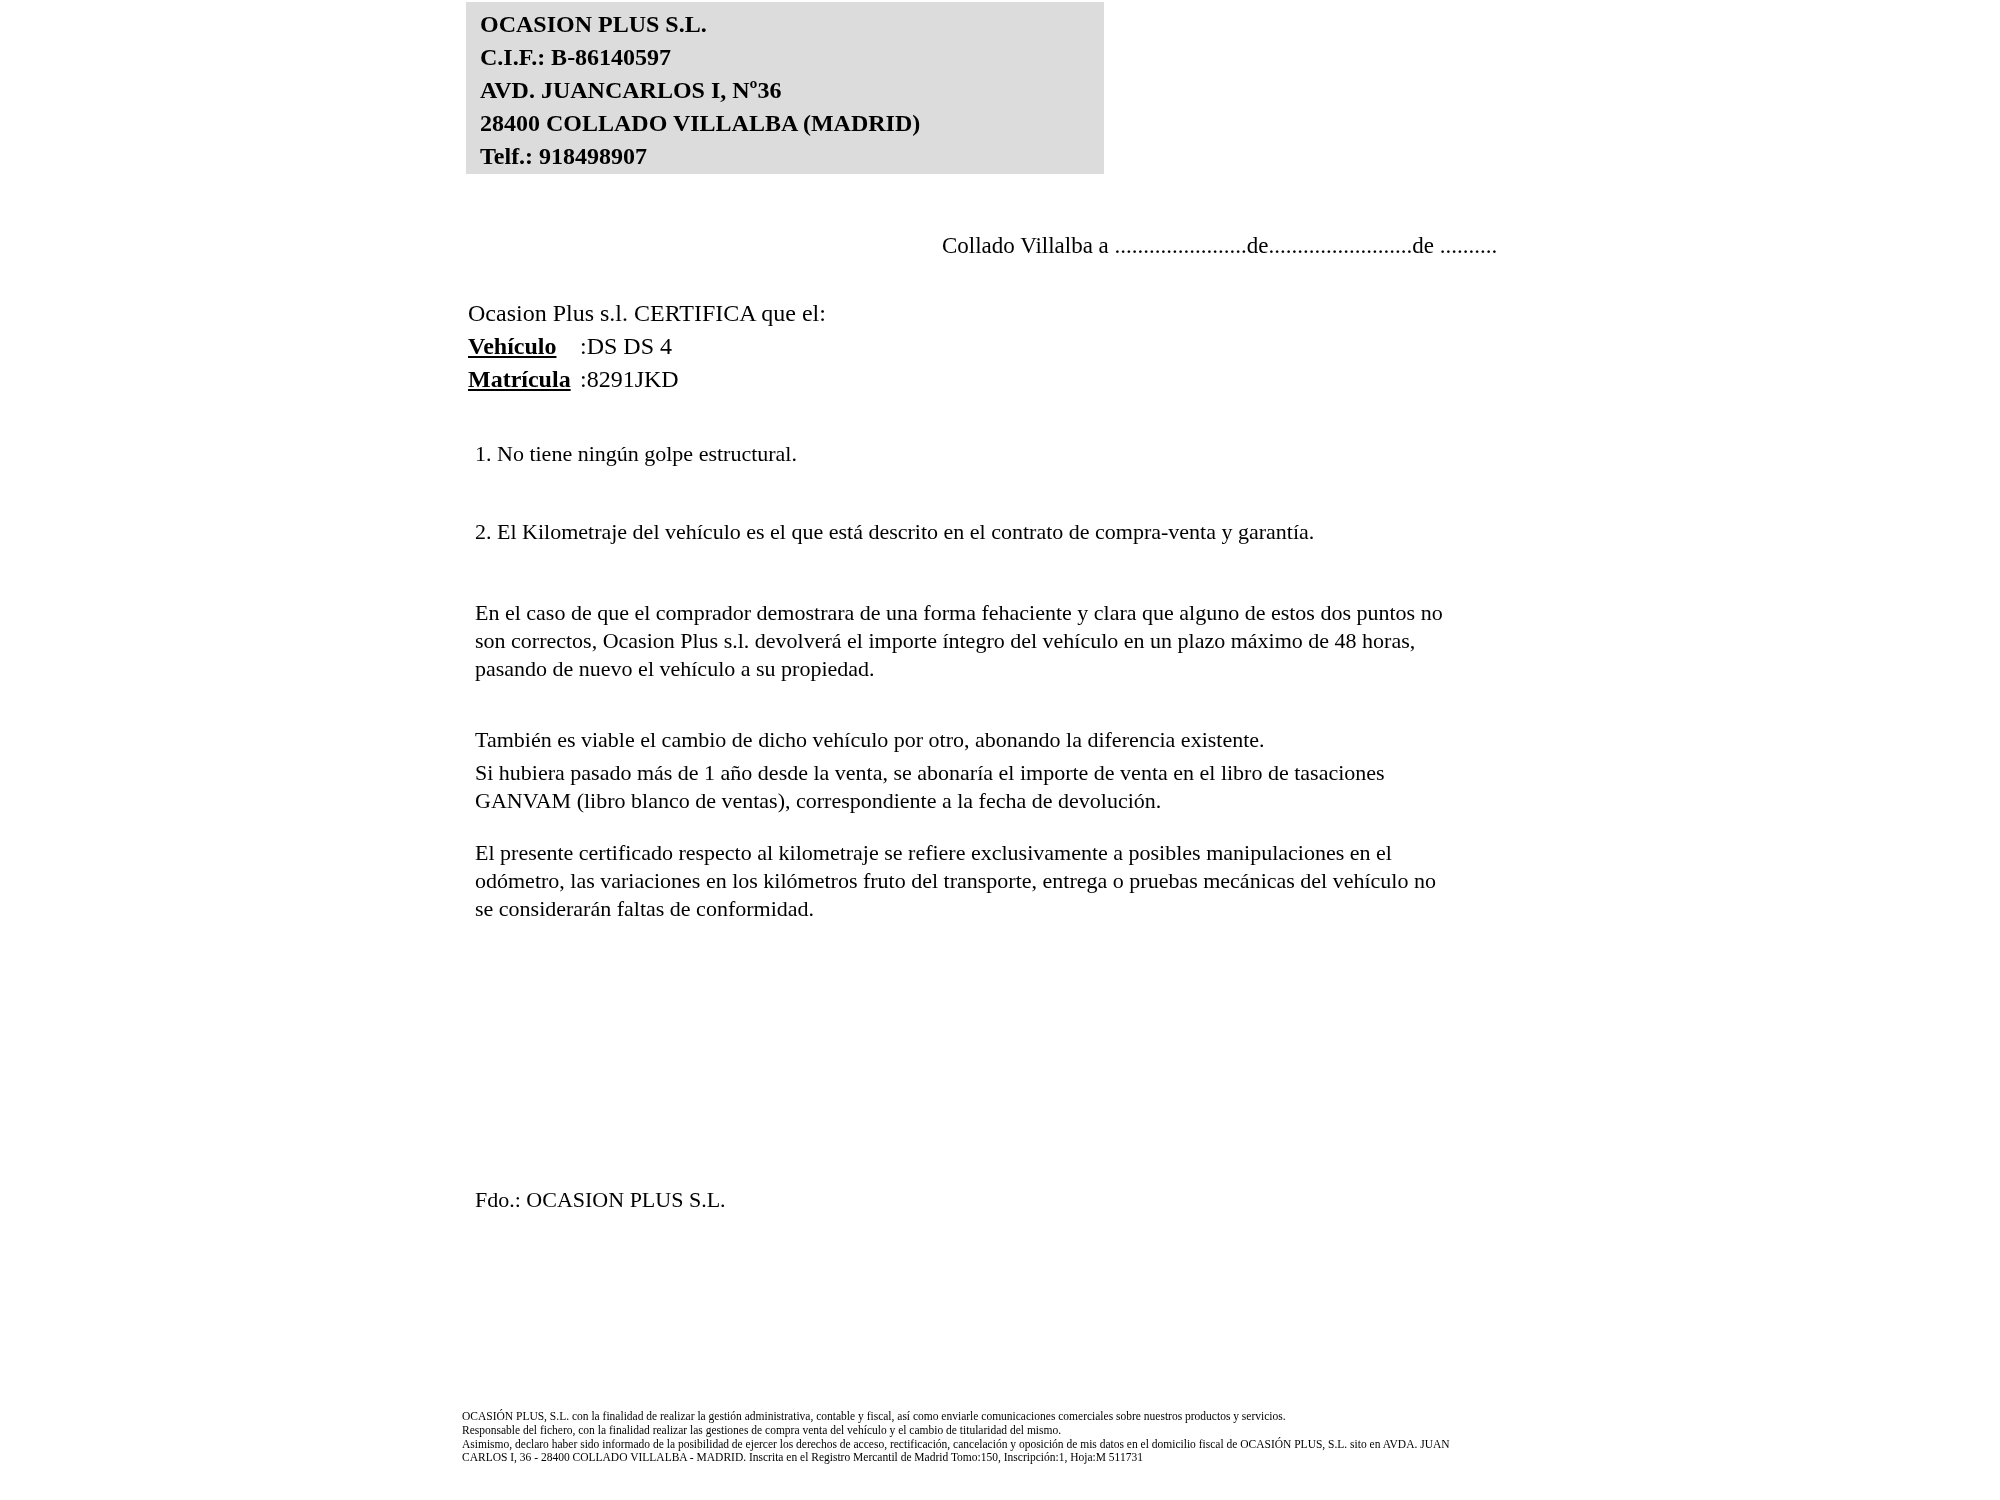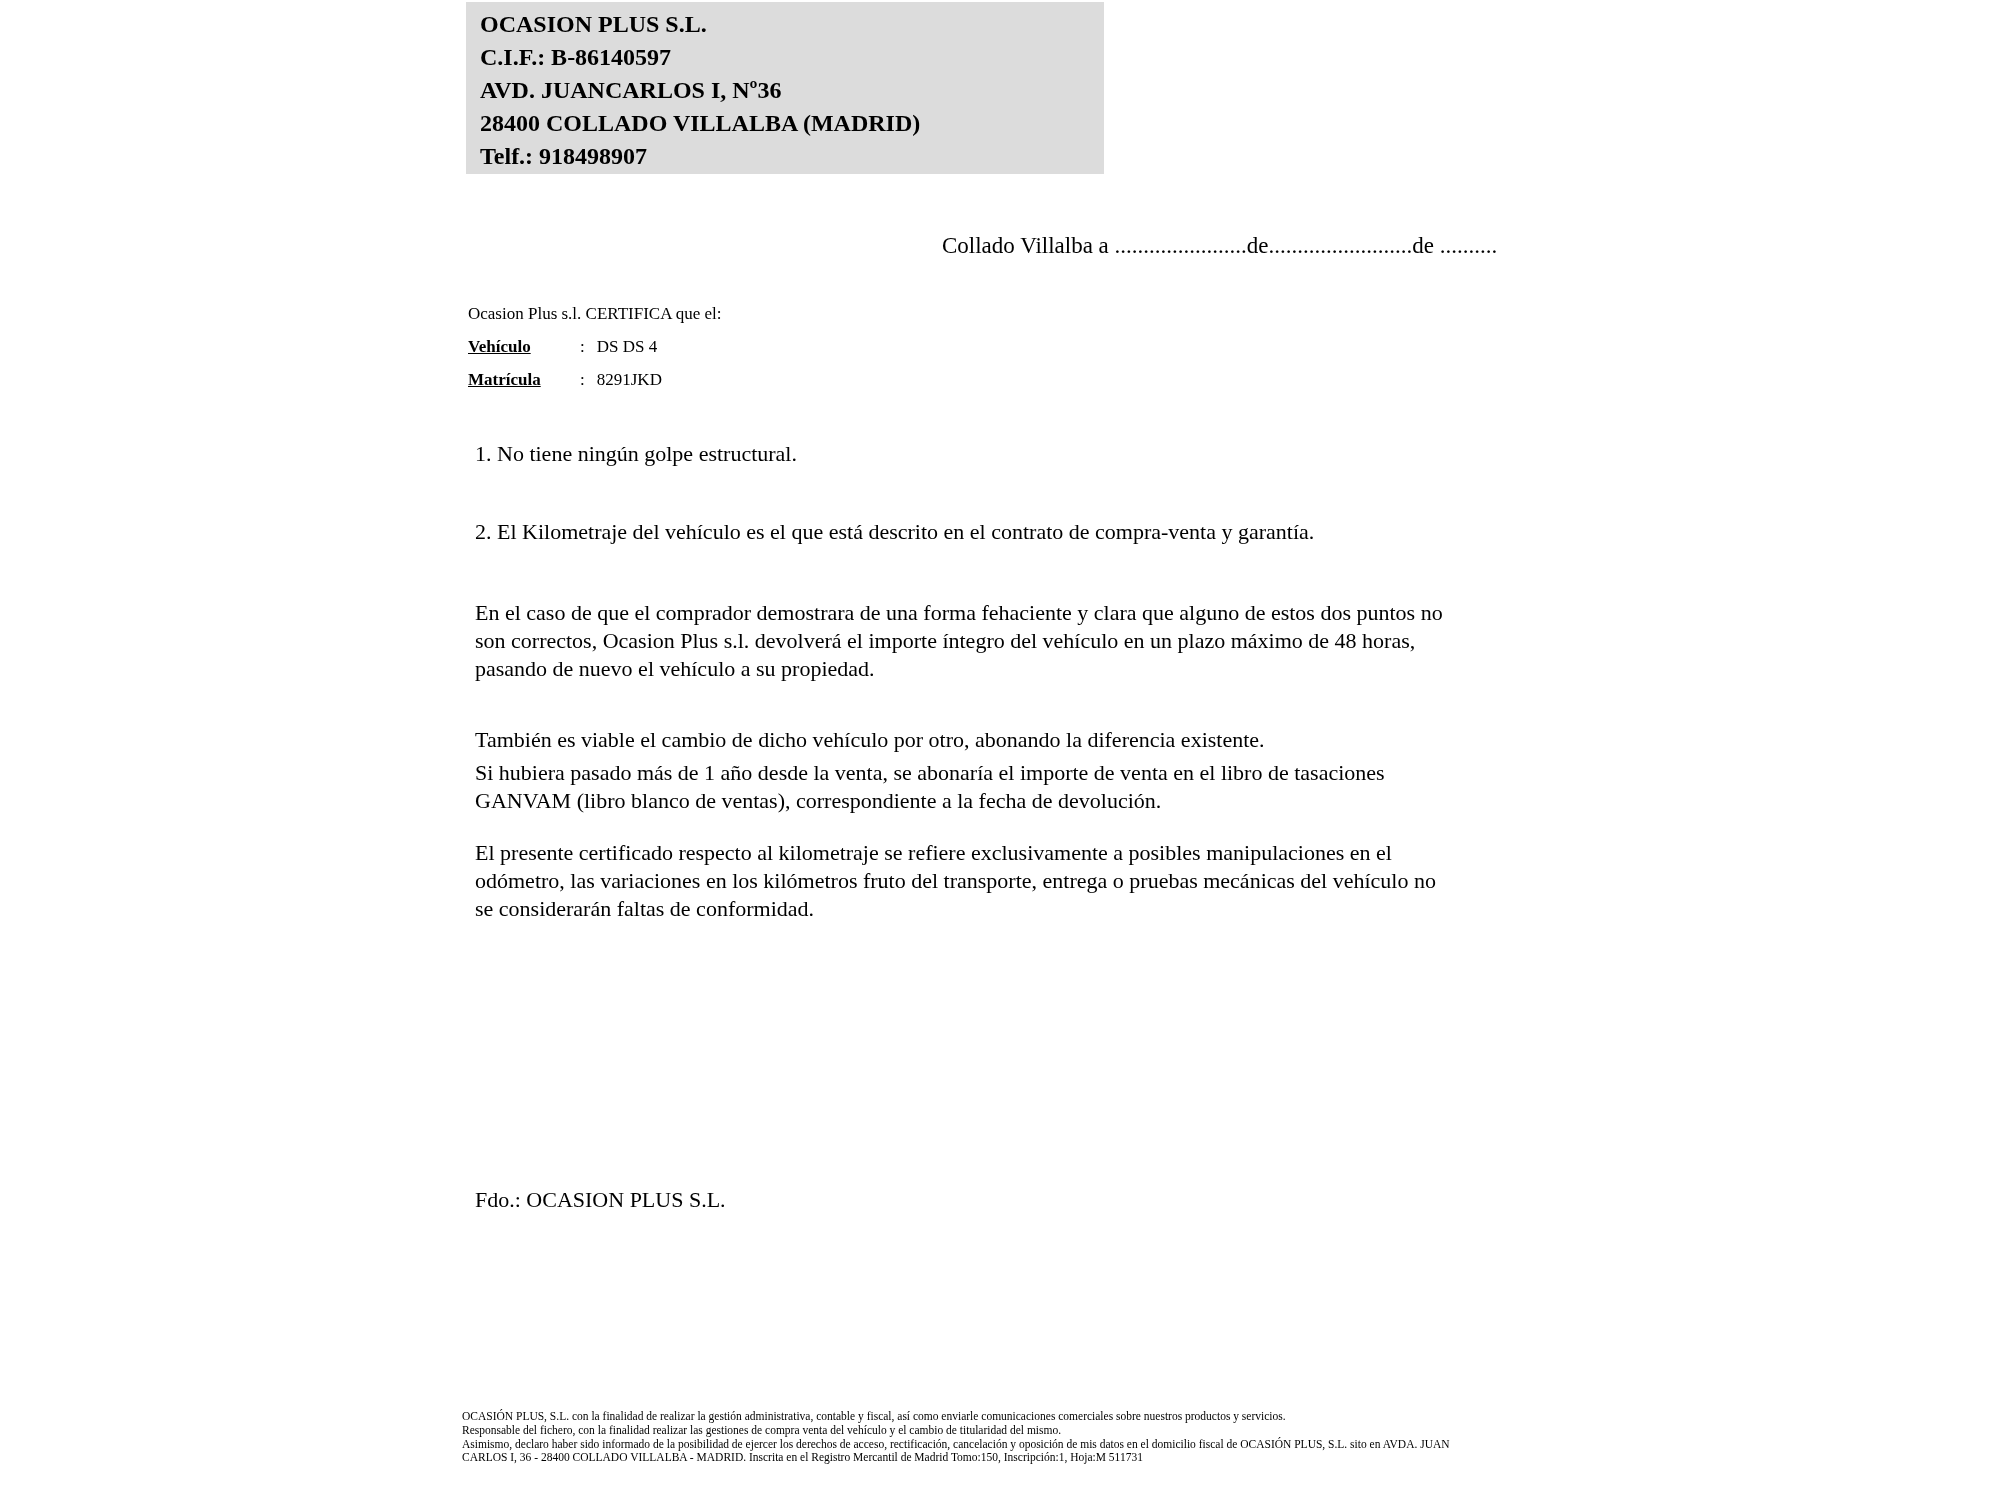--- a/index.html
+++ b/index.html
@@ -38,27 +38,27 @@
     top: 233px;
     font-size: 23px;
     white-space: nowrap;
   }
 
   
   .certifica {
     position: absolute;
     left: 468px;
     top: 297px;
-    font-size: 17px;
+    font-size: 24px;
   }
   .cert-intro { line-height: 33px; white-space: nowrap; }
   .cert-row { line-height: 33px; white-space: nowrap; }
   .cert-label { display: inline-block; width: 112px; font-weight: bold; }
   .u { text-decoration: underline; }
-  .cert-value { margin-left: 12px; }
+  .cert-value { }
 
   
   .bodyblock { position: absolute; left: 463px; font-size: 22px; margin-left: 12px; }
   .bodyblock .line { line-height: 28px; white-space: nowrap; }
   #item1 { top: 440px; }
   #item2 { top: 518px; }
   #para1 { top: 599px; }
   #para2 { top: 726px; }
   #para3 { top: 759px; }
   #para4 { top: 839px; }

